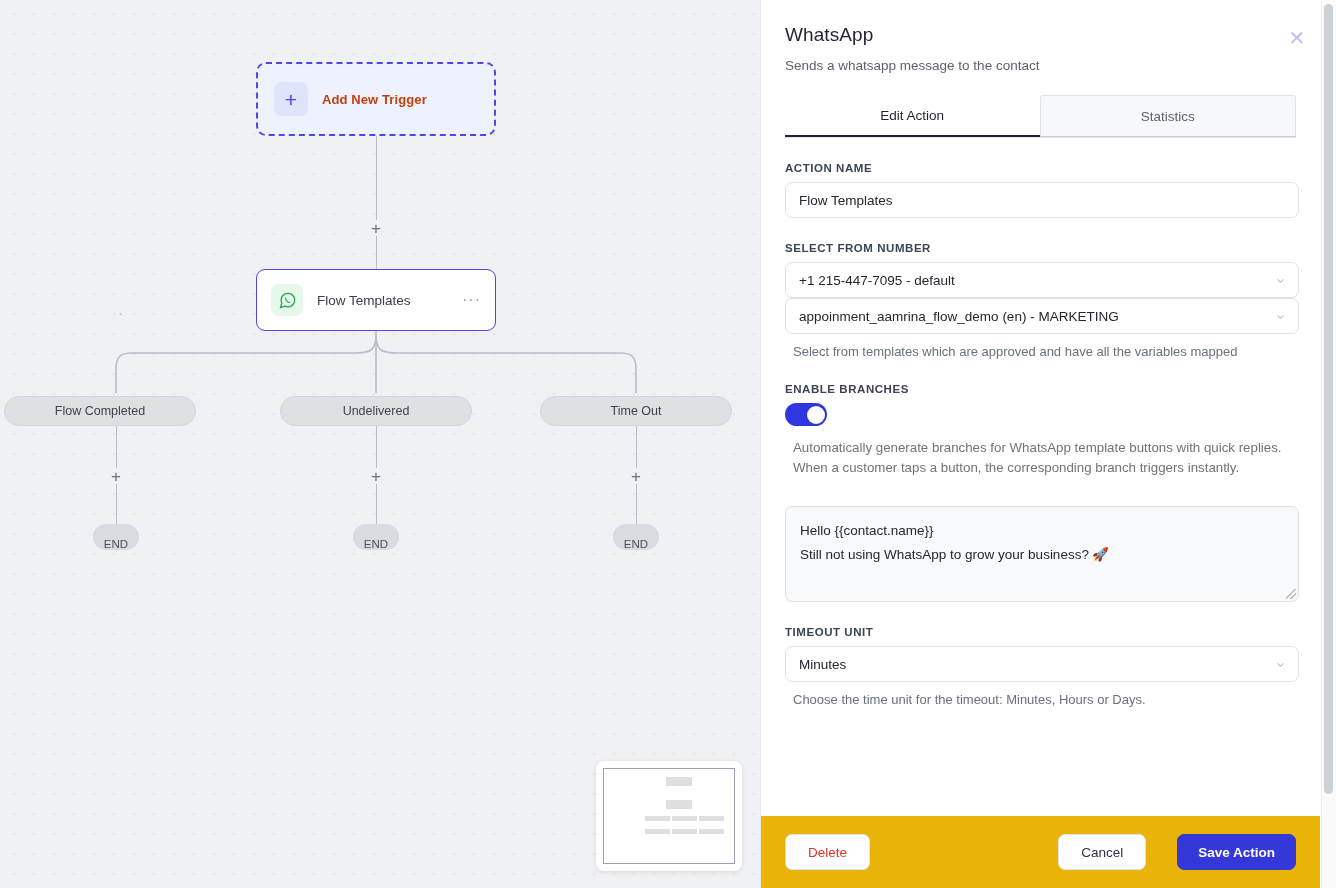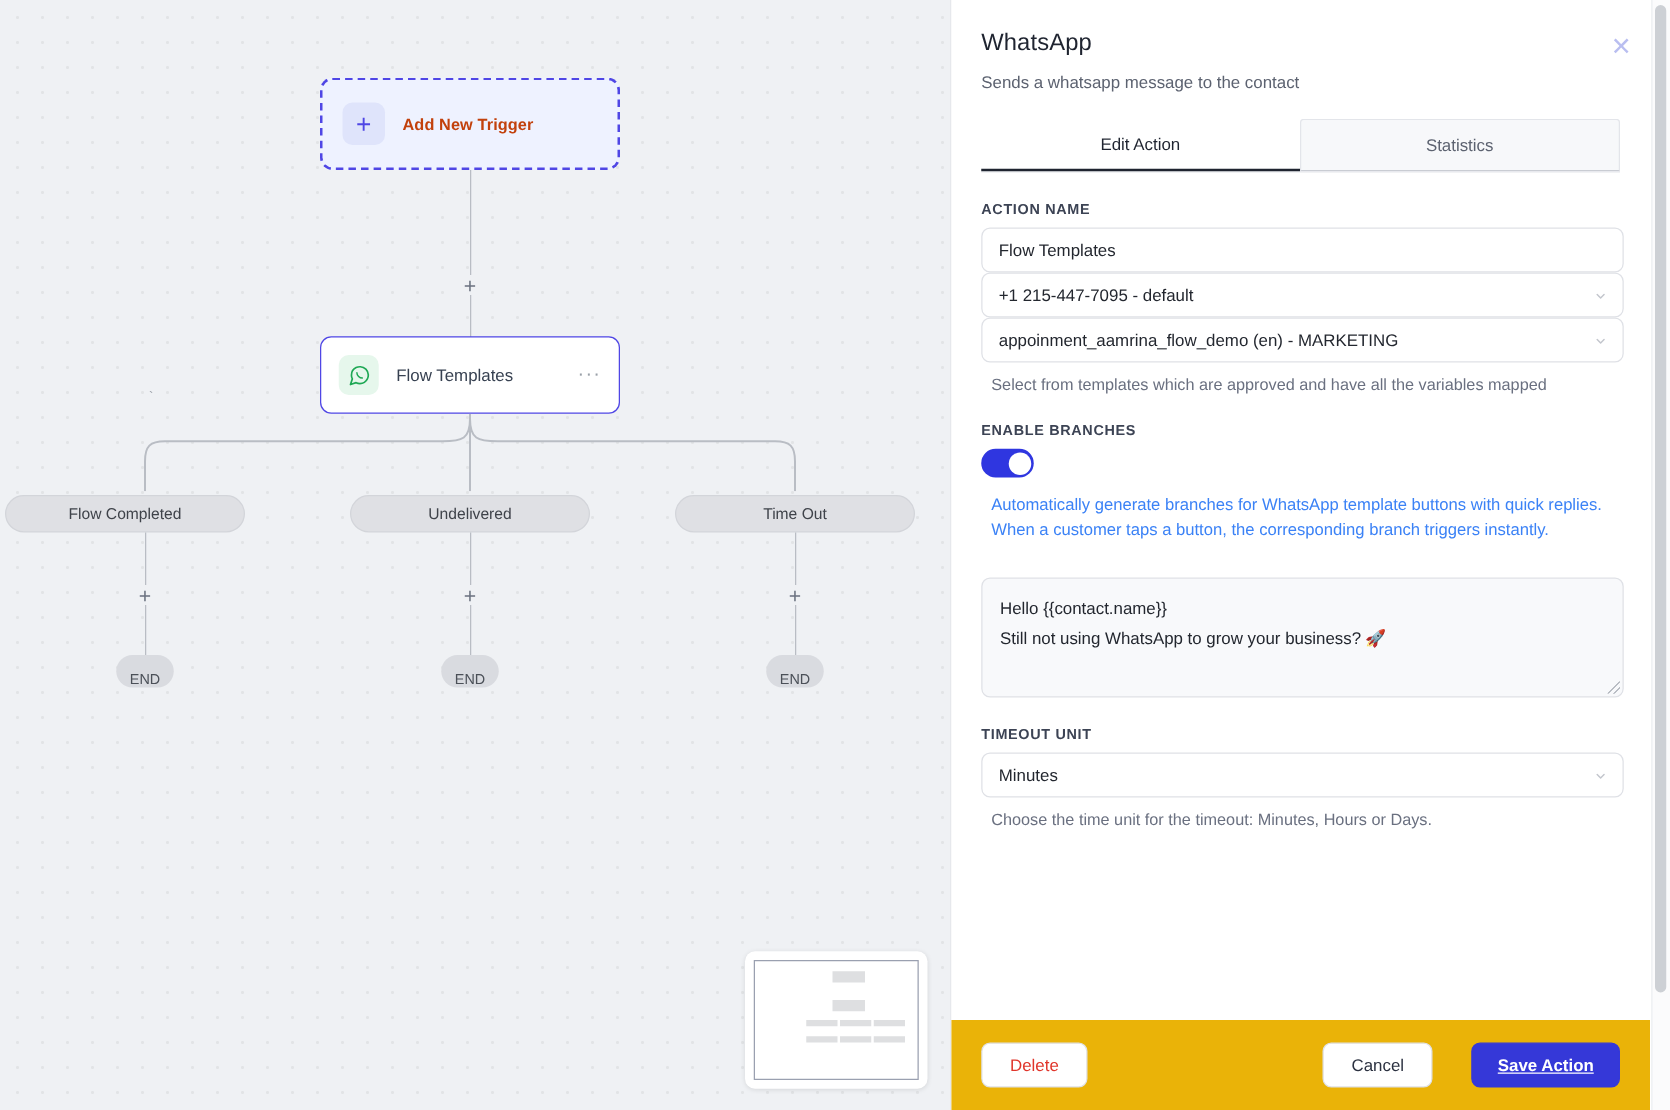--- a/index.html
+++ b/index.html
@@ -146,21 +146,21 @@
 
   .toggle {
     width: 42px; height: 23px; border-radius: 12px; background: #2f36e0;
     position: relative; margin-top: 2px; margin-left: 0;
   }
   .toggle .knob {
     position: absolute; right: 2.5px; top: 2.5px;
     width: 18px; height: 18px; border-radius: 50%; background: #fff;
   }
   .toggle-desc {
-    font-size: 13.3px; color: #3b82f6; line-height: 20px;
+    font-size: 13.3px; color: #737373; line-height: 20px;
     margin-top: 12px; padding-left: 8px; width: 510px;
   }
 
   .textarea-box {
     width: 514px; height: 96px; margin-top: 28px;
     border: 1px solid #dfe1e6; border-radius: 7px;
     background: #f8f9fb;
     padding: 12px 14px;
     font-size: 13.5px; color: #23272f; line-height: 24px;
     overflow: hidden; position: relative;
@@ -178,21 +178,21 @@
     display: flex; align-items: center; justify-content: space-between;
     padding: 0 24px;
   }
   .btn {
     height: 36px; border-radius: 7px; font-size: 13.5px;
     display: flex; align-items: center; justify-content: center;
     padding: 0 18px; border: 1px solid #dfe1e6; background: #fff;
   }
   .btn-delete { color: #e0352b; padding: 0 22px; }
   .btn-cancel { color: #2b3140; padding: 0 22px; }
-  .btn-save { background: #3538d8; color: #fff; border-color: #3538d8; font-weight: bold; padding: 0 20px; text-decoration: underline; }
+  .btn-save { background: #3538d8; color: #fff; border-color: #3538d8; font-weight: bold; padding: 0 20px; }
   .footer-right { display: flex; gap: 31px; }
 
   .vscroll {
     position: absolute; right: 3px; top: 4px;
     width: 9px; height: 790px; border-radius: 5px; background: #cdd0d5;
   }
   .vscroll-track {
     position: absolute; right: 0; top: 0; width: 15px; height: 888px;
     background: #fbfbfc; border-left: 1px solid #eceef1;
   }
@@ -296,20 +296,21 @@
           <div class="tab inactive">
             <span>Statistics</span>
           </div>
         </div>
 
         <div class="field-label">ACTION NAME</div>
         <div class="input-box">
           <span>Flow Templates</span>
         </div>
 
+        <div class="field-label">SELECT FROM NUMBER</div>
         <div class="select-box">
           <span>+1 215-447-7095 - default</span>
           <span class="chev">
             <svg width="11" height="11" viewBox="0 0 24 24" fill="none" stroke="#c3c6cd" stroke-width="2.6" stroke-linecap="round" stroke-linejoin="round">
                 <polyline points="6 9 12 15 18 9"></polyline>
               </svg>
           </span>
         </div>
 
         <div class="select-box">

